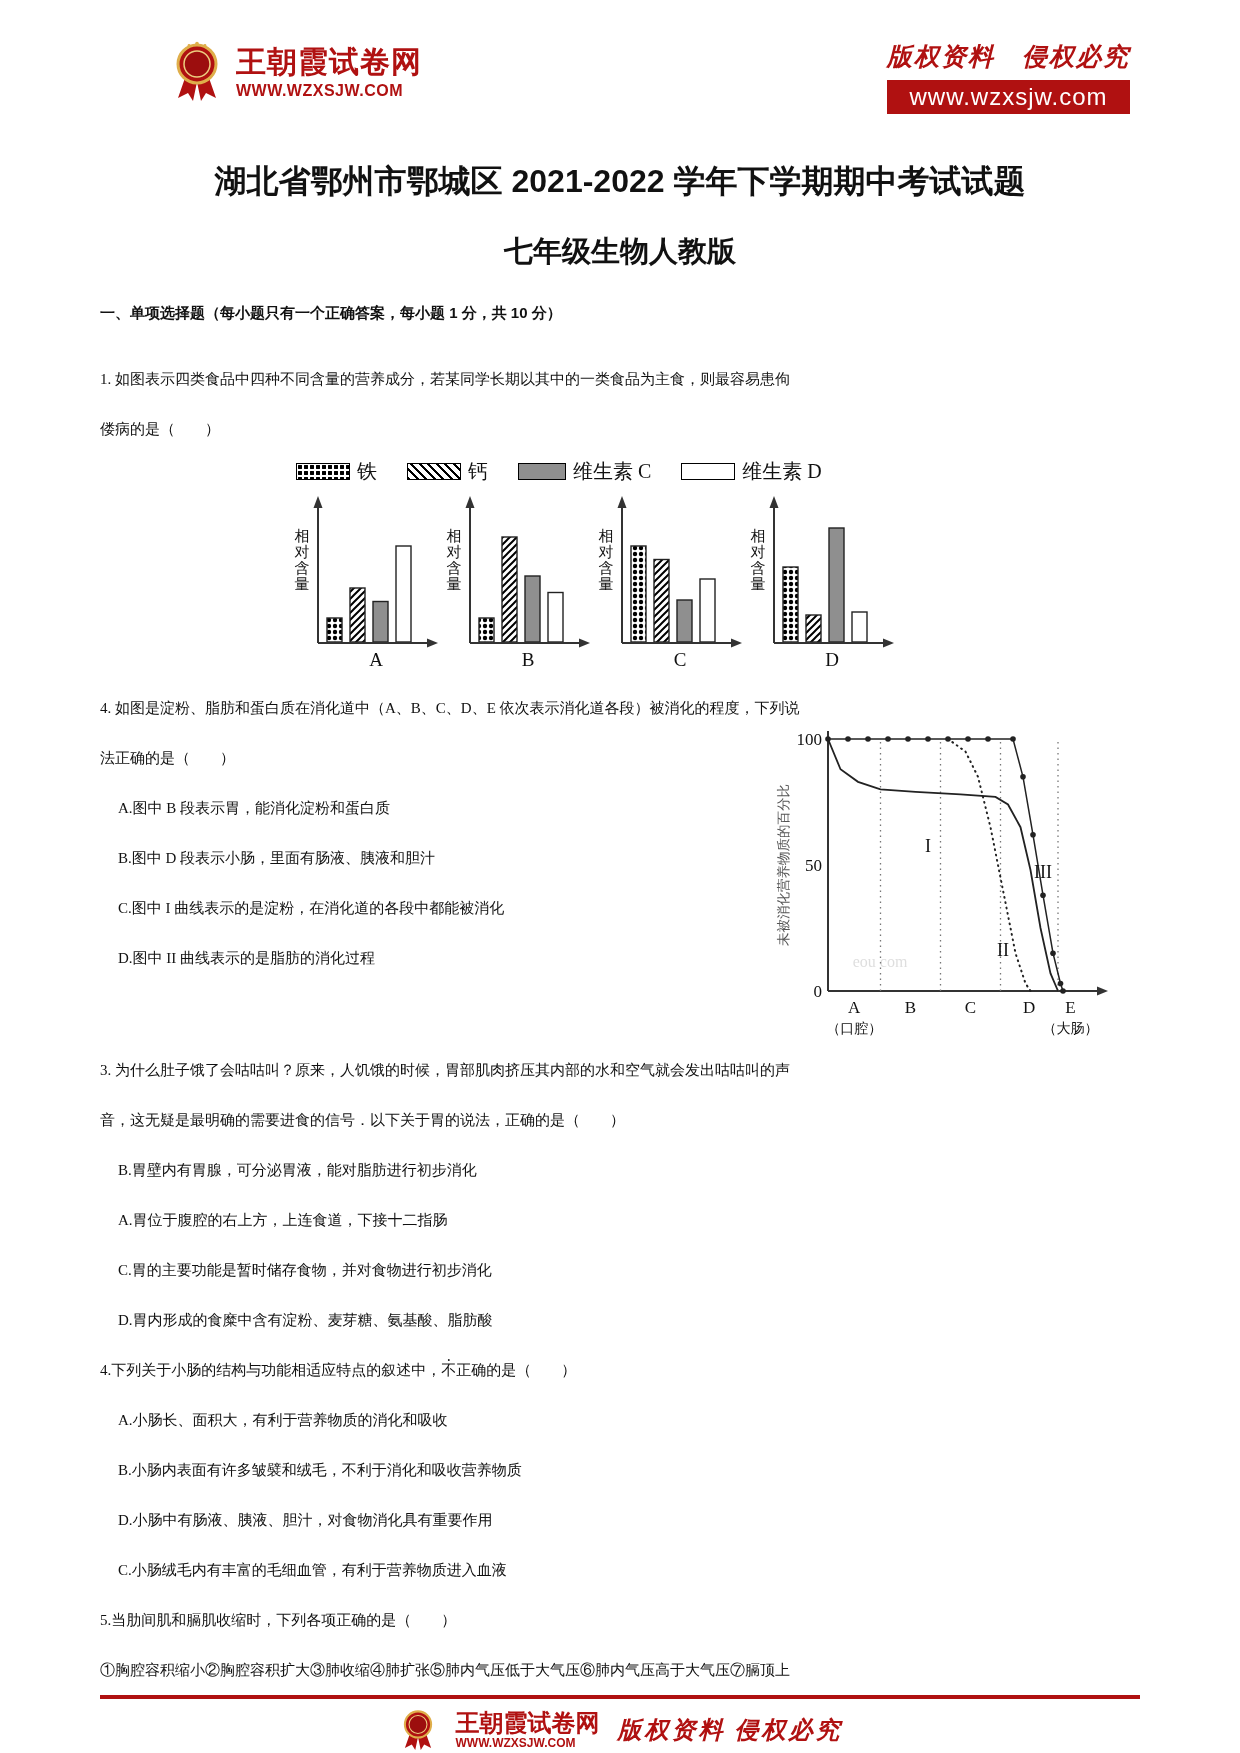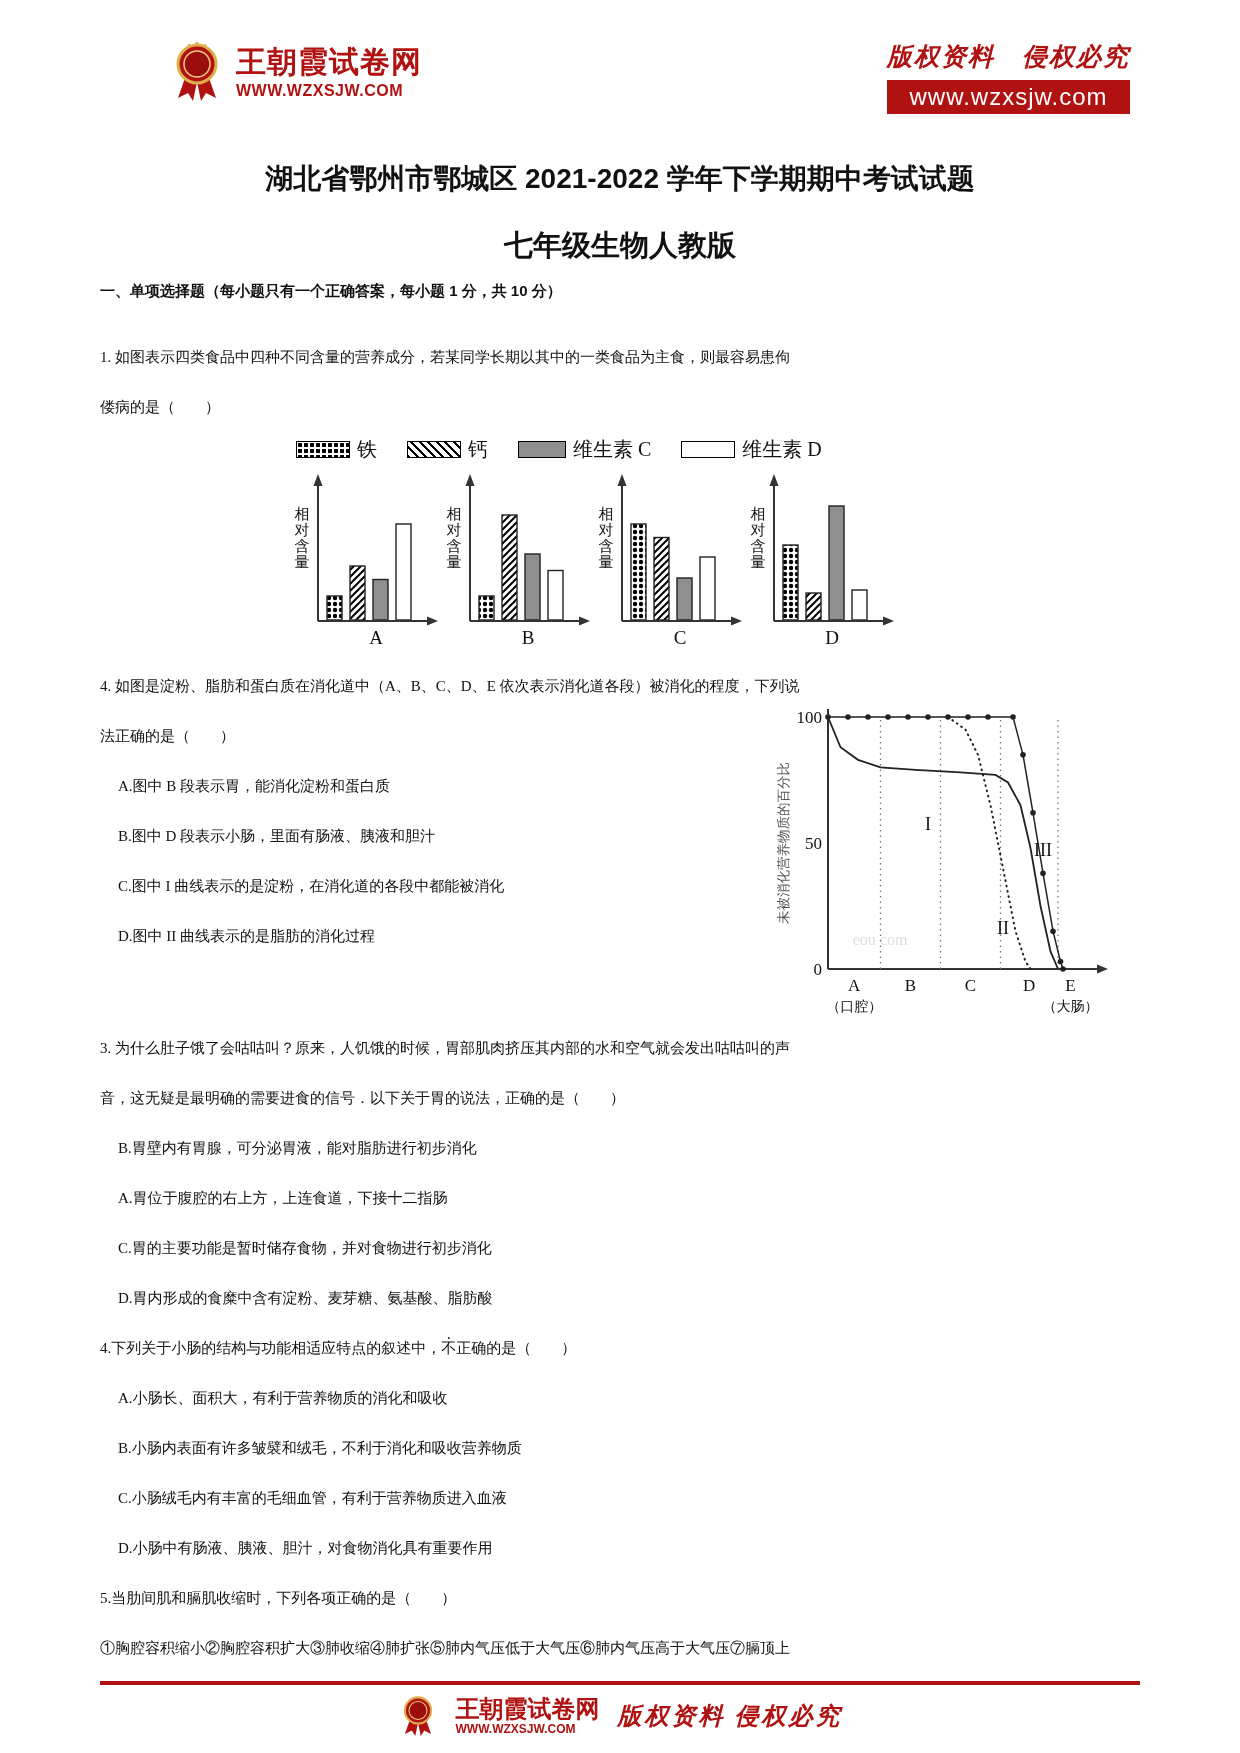--- a/index.html
+++ b/index.html
@@ -18,23 +18,23 @@
     font-size:30px;color:#b01111;letter-spacing:1px;}
   .brand-url{font-family:"Liberation Sans",sans-serif;font-weight:bold;font-size:16px;
     color:#b01111;margin-top:4px;letter-spacing:.5px;}
   .header-right{display:flex;flex-direction:column;align-items:stretch;gap:7px;}
   .slogan{font-family:"Liberation Serif",serif;font-style:italic;font-weight:bold;
     font-size:25px;color:#b01111;text-align:center;letter-spacing:2px;}
   .url-banner{background:#b01111;color:#fff;font-family:"Liberation Sans",sans-serif;
     font-size:24px;text-align:center;padding:3px 14px;letter-spacing:1px;}
   
   .doc-title{font-family:"Liberation Sans","DejaVu Sans",sans-serif;font-weight:bold;
-    font-size:28px;text-align:center;margin:46px 0 0;}
+    font-size:32px;text-align:center;margin:46px 0 0;}
   .doc-subtitle{font-family:"Liberation Sans",sans-serif;font-weight:bold;
-    font-size:29px;text-align:center;margin:28px 0 0;}
+    font-size:29px;text-align:center;margin:28px 0 16px;}
   .sec-heading{font-family:"Liberation Sans",sans-serif;font-weight:bold;
     font-size:22px;margin:78px 0 0;}
   
   .qline{font-size:15px;line-height:50px;margin:0;}
   .opt{padding-left:18px;}
   .mt16{margin-top:16px;} .mt6{margin-top:6px;}
   .emph{position:relative;}
   .emph::after{content:"\2022";position:absolute;left:50%;transform:translateX(-50%);
     top:-0.62em;font-size:0.5em;line-height:1;}
   
@@ -234,22 +234,22 @@
   <p class="qline">3. 为什么肚子饿了会咕咕叫？原来，人饥饿的时候，胃部肌肉挤压其内部的水和空气就会发出咕咕叫的声</p>
   <p class="qline">音，这无疑是最明确的需要进食的信号．以下关于胃的说法，正确的是（　　）</p>
   <p class="qline opt">B.胃壁内有胃腺，可分泌胃液，能对脂肪进行初步消化</p>
   <p class="qline opt">A.胃位于腹腔的右上方，上连食道，下接十二指肠</p>
   <p class="qline opt">C.胃的主要功能是暂时储存食物，并对食物进行初步消化</p>
   <p class="qline opt">D.胃内形成的食糜中含有淀粉、麦芽糖、氨基酸、脂肪酸</p>
 
   <p class="qline"><span>4.下列关于小肠的结构与功能相适应特点的叙述中，</span><span class="emph">不</span><span>正确的是（　　）</span></p>
   <p class="qline opt">A.小肠长、面积大，有利于营养物质的消化和吸收</p>
   <p class="qline opt">B.小肠内表面有许多皱襞和绒毛，不利于消化和吸收营养物质</p>
+  <p class="qline opt">D.小肠中有肠液、胰液、胆汁，对食物消化具有重要作用</p>
   <p class="qline opt">C.小肠绒毛内有丰富的毛细血管，有利于营养物质进入血液</p>
-  <p class="qline opt">D.小肠中有肠液、胰液、胆汁，对食物消化具有重要作用</p>
 
   <p class="qline">5.当肋间肌和膈肌收缩时，下列各项正确的是（　　）</p>
   <p class="qline">①胸腔容积缩小②胸腔容积扩大③肺收缩④肺扩张⑤肺内气压低于大气压⑥肺内气压高于大气压⑦膈顶上</p>
 
 </div>
 
 <div class="footer-wrap">
   <footer class="page-footer">
     <svg width="40" height="46" viewBox="0 0 58 64">
       <path d="M17 38 L10 58 L20 53 L25 61 L29 42 Z" fill="#b01111"></path>

